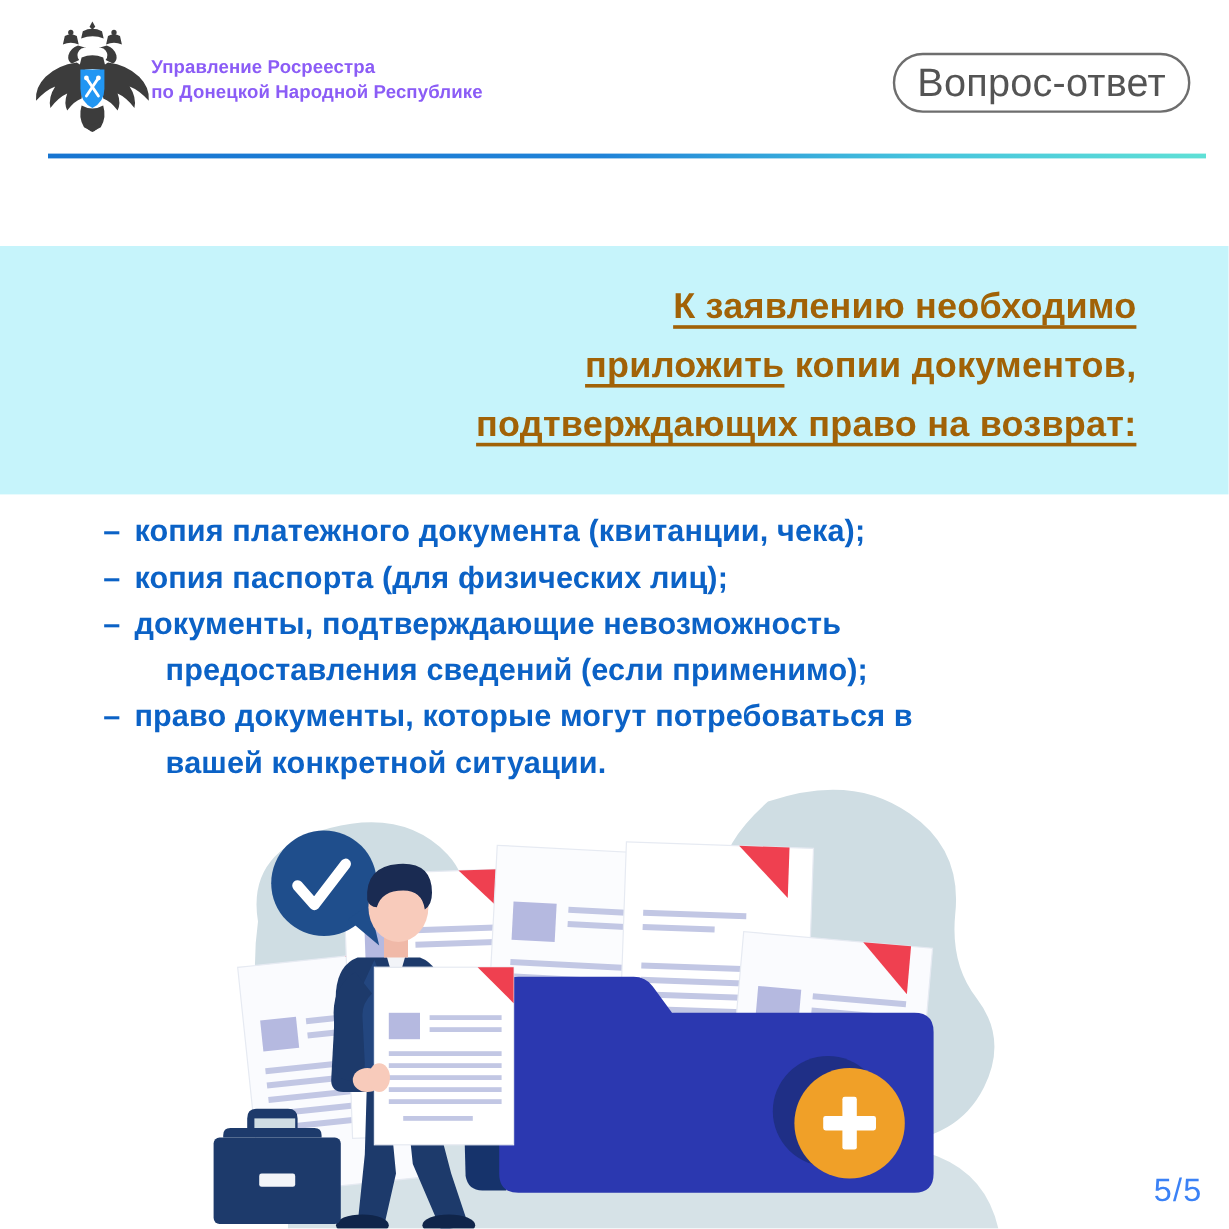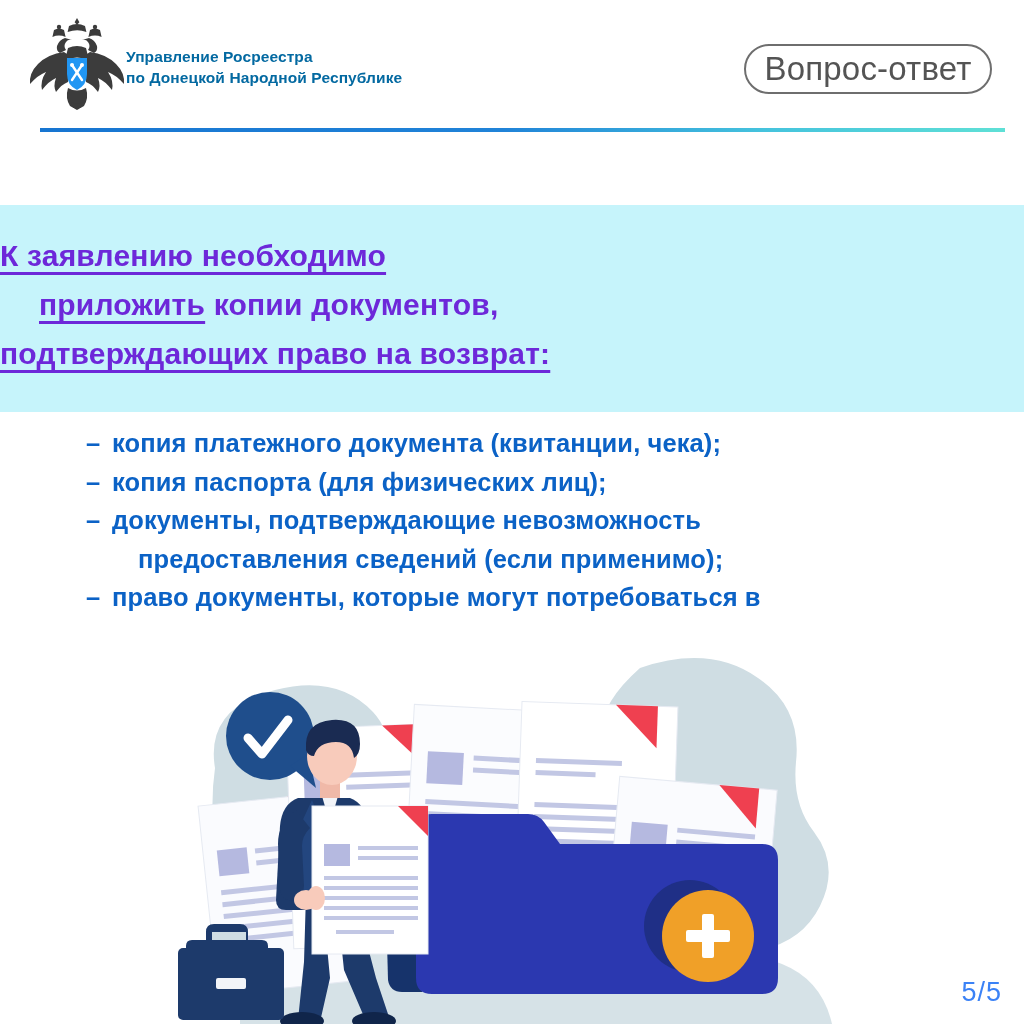--- a/index.html
+++ b/index.html
@@ -30,21 +30,21 @@
     left: 24px;
     top: 14px;
     width: 106px;
     height: 100px;
   }
   #org-text {
     position: absolute;
     left: 126px;
     top: 46px;
     width: 420px;
-    color: #0369a1;
+    color: #8b5cf6;
     font-size: 15.5px;
     font-weight: bold;
     line-height: 21px;
     letter-spacing: 0.1px;
   }
   #org-text .l1, #org-text .l2 { display: block; white-space: nowrap; }
 
   #badge {
     position: absolute;
     left: 744px;
@@ -86,22 +86,22 @@
     top: 205px;
     width: 1024px;
     height: 207px;
     background: #c6f4fb;
   }
   #heading-text {
     position: absolute;
     left: 0;
     top: 26px;
     width: 947px;
-    text-align: left;
-    color: #6d28d9;
+    text-align: right;
+    color: #a16207;
     font-size: 30px;
     font-weight: bold;
     line-height: 49px;
     letter-spacing: 0.2px;
   }
   #heading-text .hline { display: block; }
   .u-full { text-decoration: underline; text-underline-offset: 6px; text-decoration-thickness: 2.5px; }
   .u-part { text-decoration: underline; text-underline-offset: 6px; text-decoration-thickness: 2.5px; margin-left: 39px; }
 
   
@@ -228,20 +228,21 @@
 
     <div class="bullet-row">
       <span class="bullet-dash">–</span>
       <span>документы, подтверждающие невозможность</span>
       <div class="bullet-cont">предоставления сведений (если применимо);</div>
     </div>
 
     <div class="bullet-row">
       <span class="bullet-dash">–</span>
       <span>право документы, которые могут потребоваться в</span>
+      <div class="bullet-cont">вашей конкретной ситуации.</div>
     </div>
   </div>
 
   <div id="illus">
     <svg viewBox="0 0 800 376" width="800" height="376" xmlns="http://www.w3.org/2000/svg">
 
       <g>
         <path d="M95 120 q-10-60 60-78 q62-16 98 22 q24 26 10 66 q-12 36-10 70 q3 42-26 66 q-34 28-78 8 q-44-20-52-66 q-8-46-2-88z" fill="#cfdde3"></path>
         <path d="M520 20 q70-24 118 10 q44 30 38 84 q-4 42 18 70 q26 34 6 74 q-22 44-80 46 q-60 2-96-34 q-34-34-28-84 q6-48-10-82 q-18-38 34-84z" fill="#cfdde3"></path>
         <path d="M120 300 q80-34 170-14 q96 22 186 8 q96-14 186 22 q40 16 50 60 l-592 0z" fill="#cfdde3" opacity="0.85"></path>

